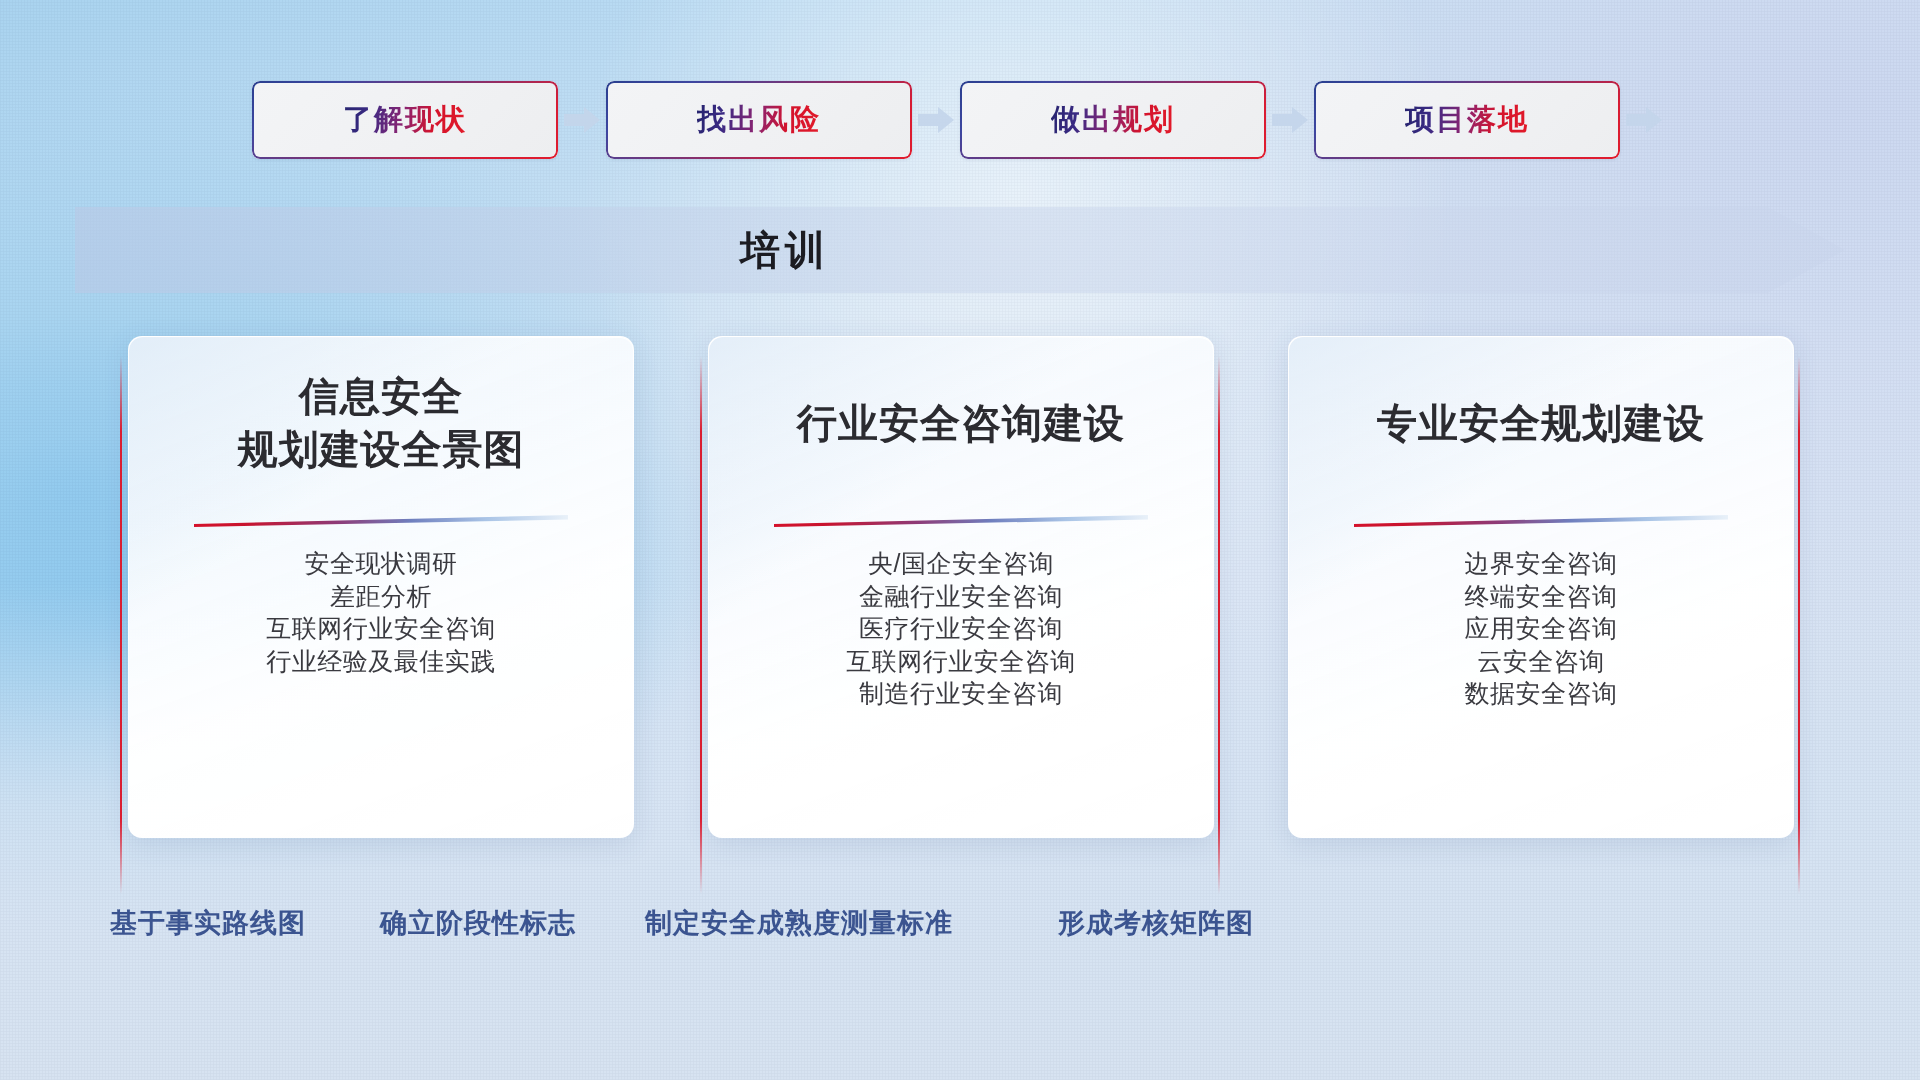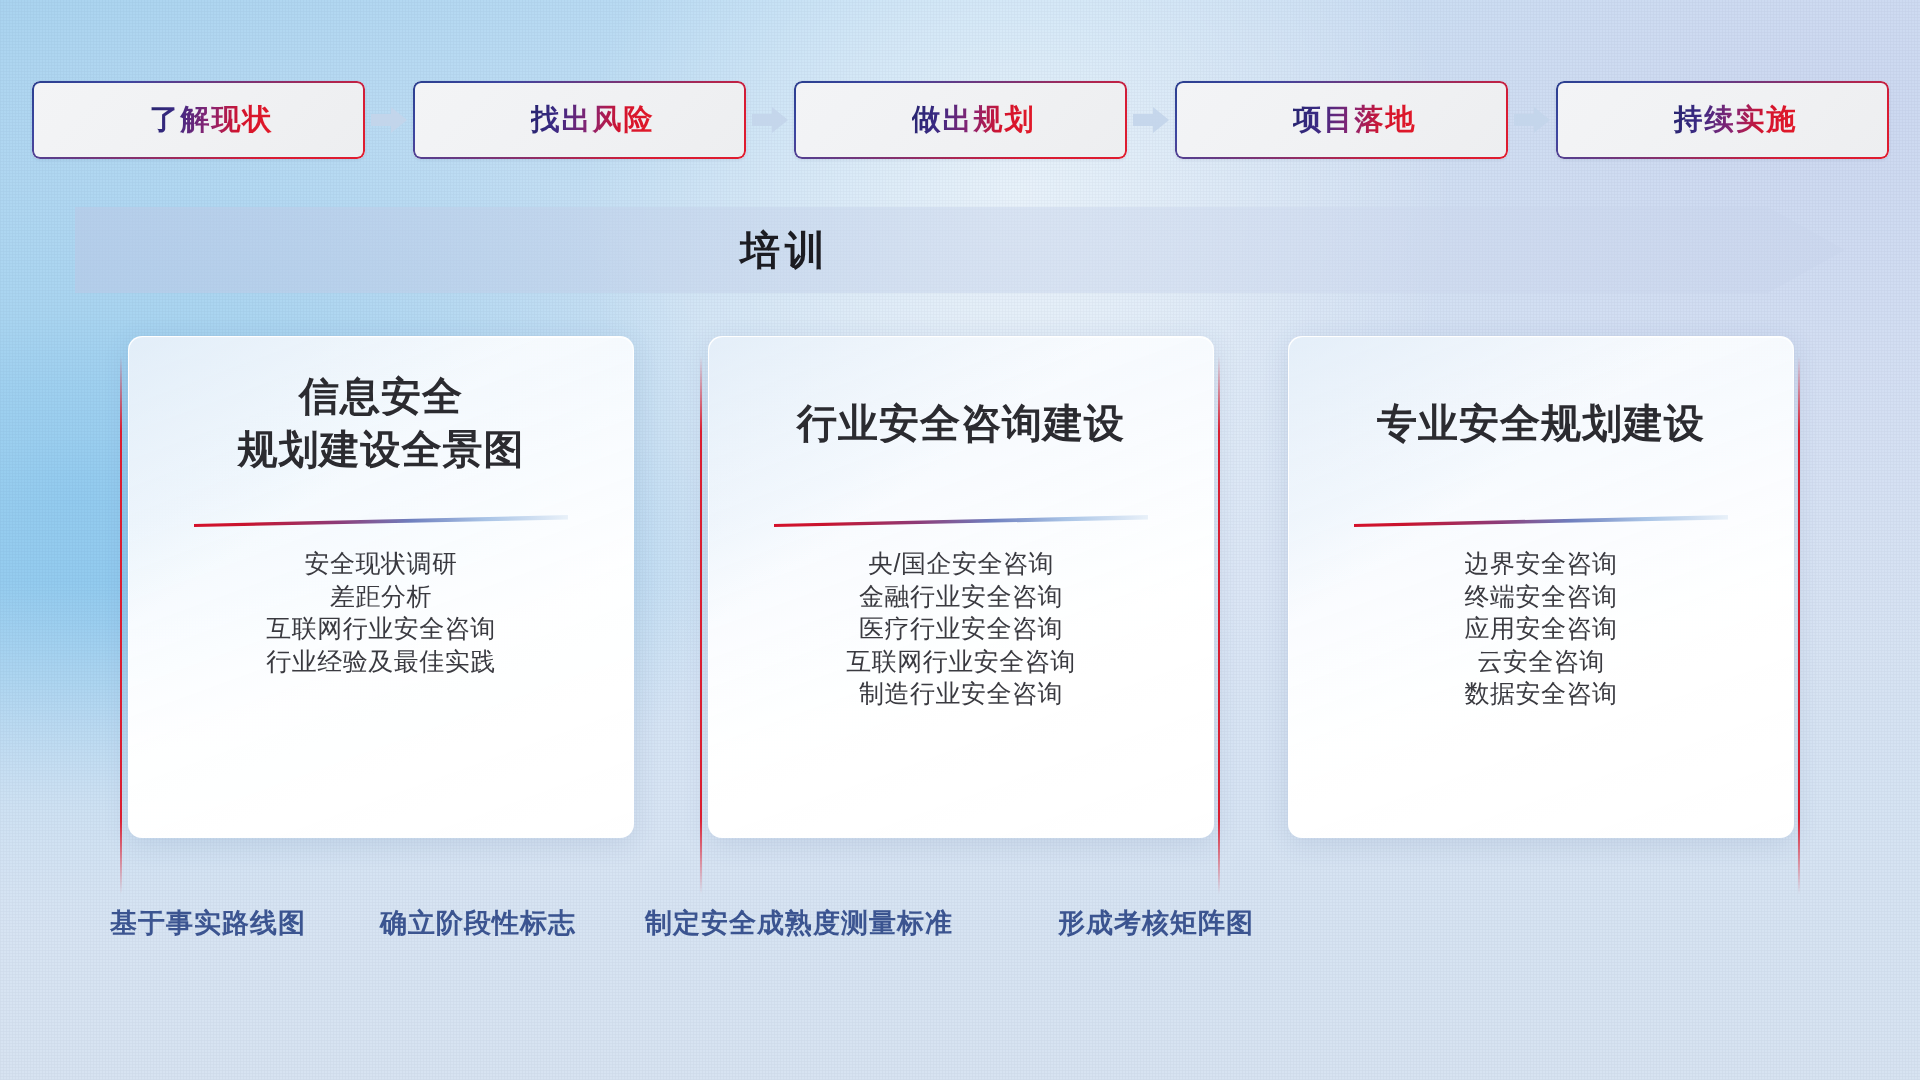--- a/index.html
+++ b/index.html
@@ -41,21 +41,20 @@
   
   #steps{
     position:absolute;top:78px;left:0;width:1920px;height:84px;
     display:flex;align-items:center;justify-content:center;gap:0;z-index:4;
   }
   .step-box{
     position:relative;width:306px;height:78px;border-radius:8px;
     background:linear-gradient(135deg,#f3f4f6 0%,#f0f1f3 55%,#edeef0 100%);
     display:flex;align-items:center;justify-content:center;
     box-shadow:0 1px 3px rgba(40,60,110,.10);
-    padding-left:27px;
   }
   .step-box::before{
     content:"";position:absolute;inset:0;border-radius:8px;padding:2px;
     background:linear-gradient(150deg,#2a3f8f 0%,#3d46a0 20%,#8a2f6a 52%,#d81b33 78%,#e01c2e 100%);
     -webkit-mask:linear-gradient(#000 0 0) content-box,linear-gradient(#000 0 0);
     -webkit-mask-composite:xor;mask-composite:exclude;
     pointer-events:none;
   }
   .step-label{
     position:relative;z-index:2;font-size:29px;font-weight:700;letter-spacing:2px;
@@ -174,23 +173,20 @@
   <div class="step-box">
     <span class="step-label">项目落地</span>
   </div>
 
   <div class="step-gap">
     <svg class="conn-arrow" width="40" height="30" viewBox="0 0 40 30">
       <path d="M2 9 H22 V2 L38 15 L22 28 V21 H2 Z" fill="#c3d5ea" opacity="0.92"></path>
     </svg>
   </div>
 
-  <div class="step-box">
-    <span class="step-label">持续实施</span>
-  </div>
 
 </div>
 
 <div id="banner">
   <svg class="banner-svg" width="1770" height="86" viewBox="0 0 1770 86">
     <defs>
       <linearGradient id="bannerGrad" x1="0" y1="0" x2="1" y2="0">
         <stop offset="0%" stop-color="#b9c9e6" stop-opacity="0.62"></stop>
         <stop offset="35%" stop-color="#c3d1e9" stop-opacity="0.52"></stop>
         <stop offset="72%" stop-color="#cbd6ec" stop-opacity="0.44"></stop>

